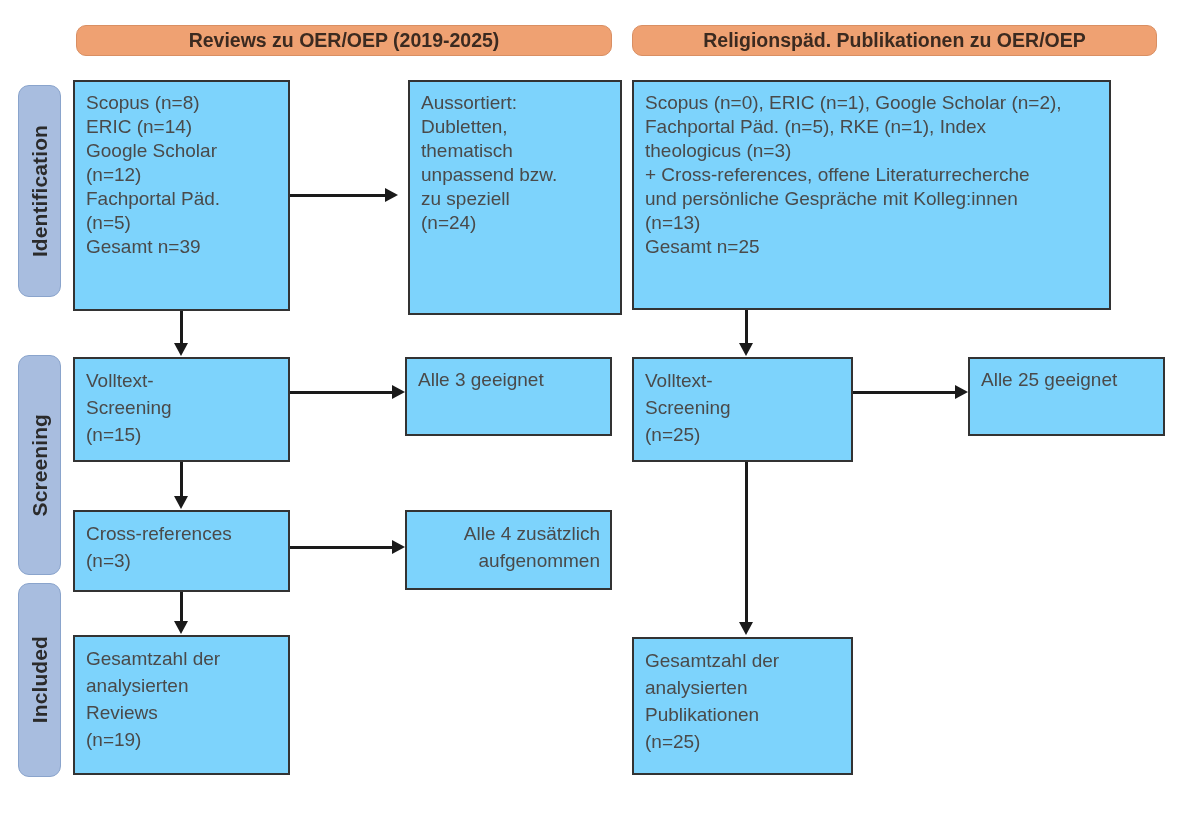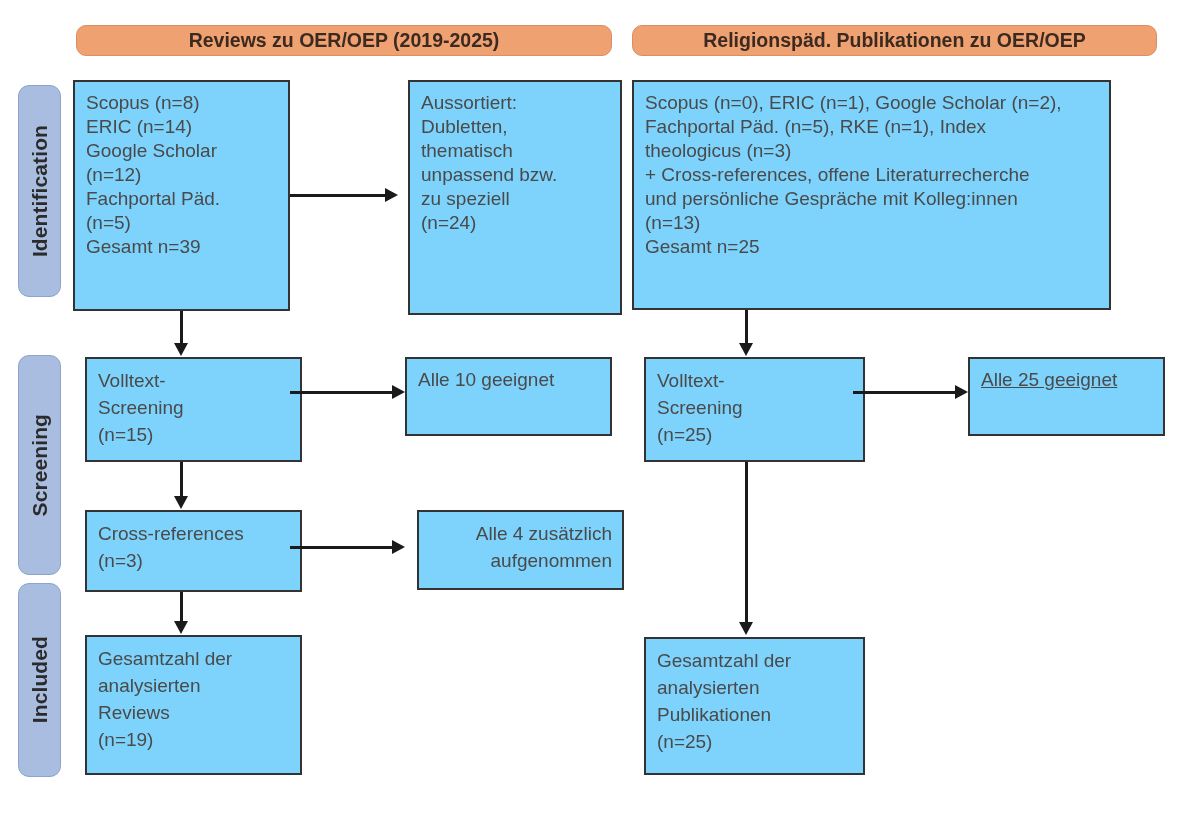--- a/index.html
+++ b/index.html
@@ -63,21 +63,21 @@
     border: 2.4px solid #333333;
     box-sizing: border-box;
     padding: 9px 10px 6px 11px;
     color: #4a4a4a;
     font-size: 19px;
     line-height: 1.30;
     white-space: pre-line;
     overflow: hidden;
   }
   .node.tight { line-height: 1.26; }
-  .node.loose { line-height: 1.42; margin-left: 12px; }
+  .node.loose { line-height: 1.42; }
 
   
   .vline, .hline {
     position: absolute;
     background: #1a1a1a;
   }
   .vline { width: 3px; }
   .hline { height: 3px; }
   .arrow-down {
     position: absolute;
@@ -135,21 +135,21 @@
   <div class="hline" style="left:290px; top:194px; width:95px;"></div>
   <div class="arrow-right" style="left:385px; top:188px;"></div>
 
   <div class="vline" style="left:180px; top:311px; height:33px;"></div>
   <div class="arrow-down" style="left:174px; top:343px;"></div>
 
   <div class="node loose" style="left:73px; top:357px; width:217px; height:105px;">Volltext-
 Screening
 (n=15)</div>
 
-  <div class="node" style="left:405px; top:357px; width:207px; height:79px;">Alle 10 geeignet</div>
+  <div class="node" style="left:405px; top:357px; width:207px; height:79px;">Alle 3 geeignet</div>
 
   <div class="hline" style="left:290px; top:391px; width:102px;"></div>
   <div class="arrow-right" style="left:392px; top:385px;"></div>
 
   <div class="vline" style="left:180px; top:462px; height:35px;"></div>
   <div class="arrow-down" style="left:174px; top:496px;"></div>
 
   <div class="node loose" style="left:73px; top:510px; width:217px; height:82px;">Cross-references
 (n=3)</div>
 
@@ -175,21 +175,21 @@
 (n=13)
 Gesamt n=25</div>
 
   <div class="vline" style="left:745px; top:310px; height:34px;"></div>
   <div class="arrow-down" style="left:739px; top:343px;"></div>
 
   <div class="node loose" style="left:632px; top:357px; width:221px; height:105px;">Volltext-
 Screening
 (n=25)</div>
 
-  <div class="node" style="left:968px; top:357px; width:197px; height:79px;text-decoration:underline;">Alle 25 geeignet</div>
+  <div class="node" style="left:968px; top:357px; width:197px; height:79px;">Alle 25 geeignet</div>
 
   <div class="hline" style="left:853px; top:391px; width:102px;"></div>
   <div class="arrow-right" style="left:955px; top:385px;"></div>
 
   <div class="vline" style="left:745px; top:462px; height:161px;"></div>
   <div class="arrow-down" style="left:739px; top:622px;"></div>
 
   <div class="node loose" style="left:632px; top:637px; width:221px; height:138px;">Gesamtzahl der
 analysierten
 Publikationen

